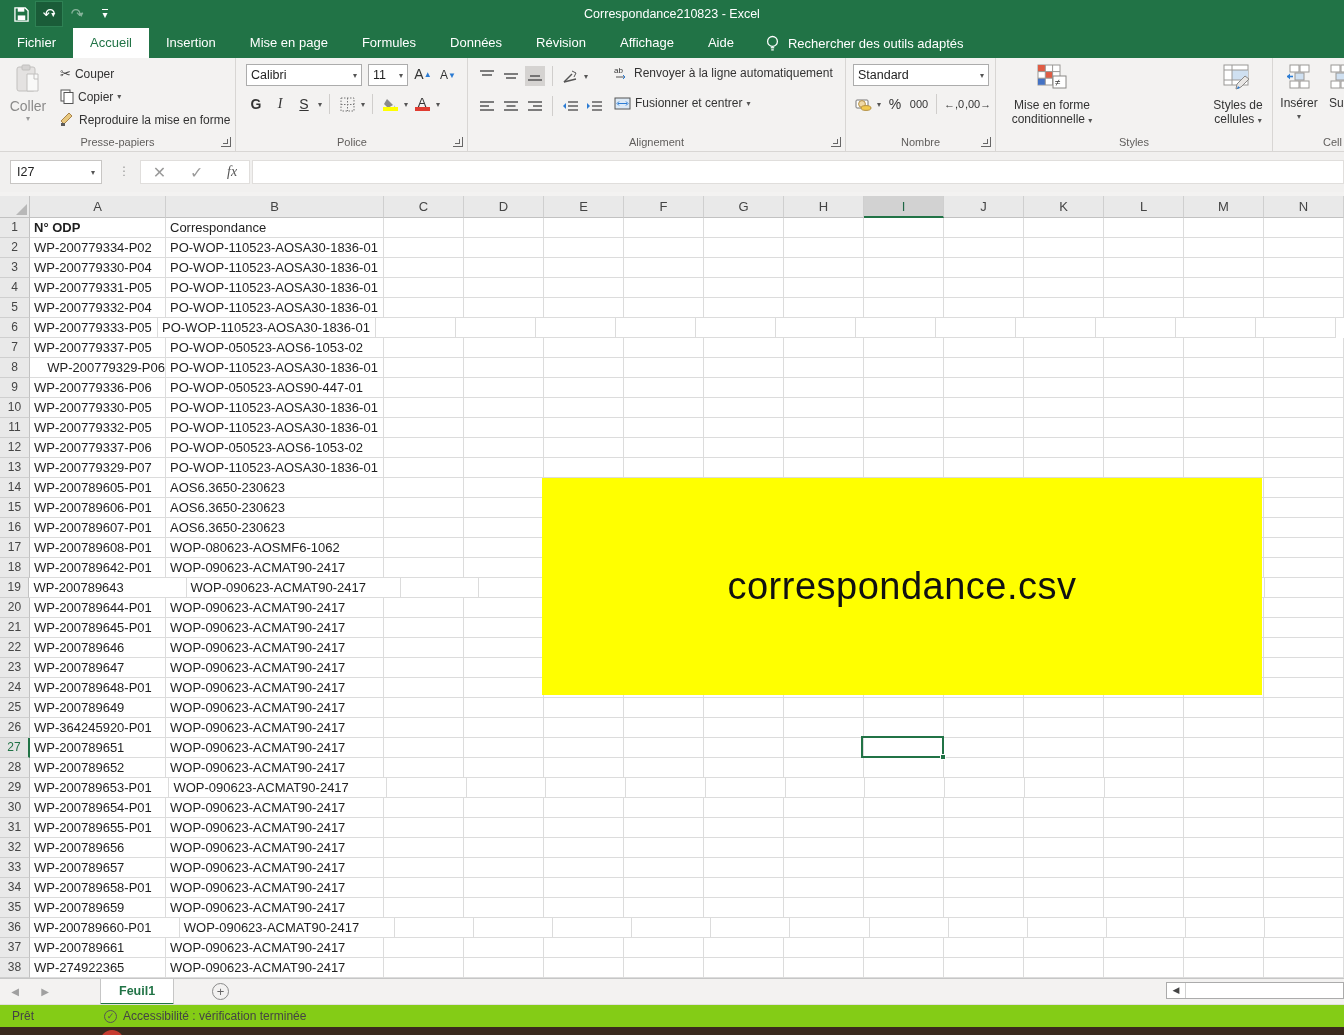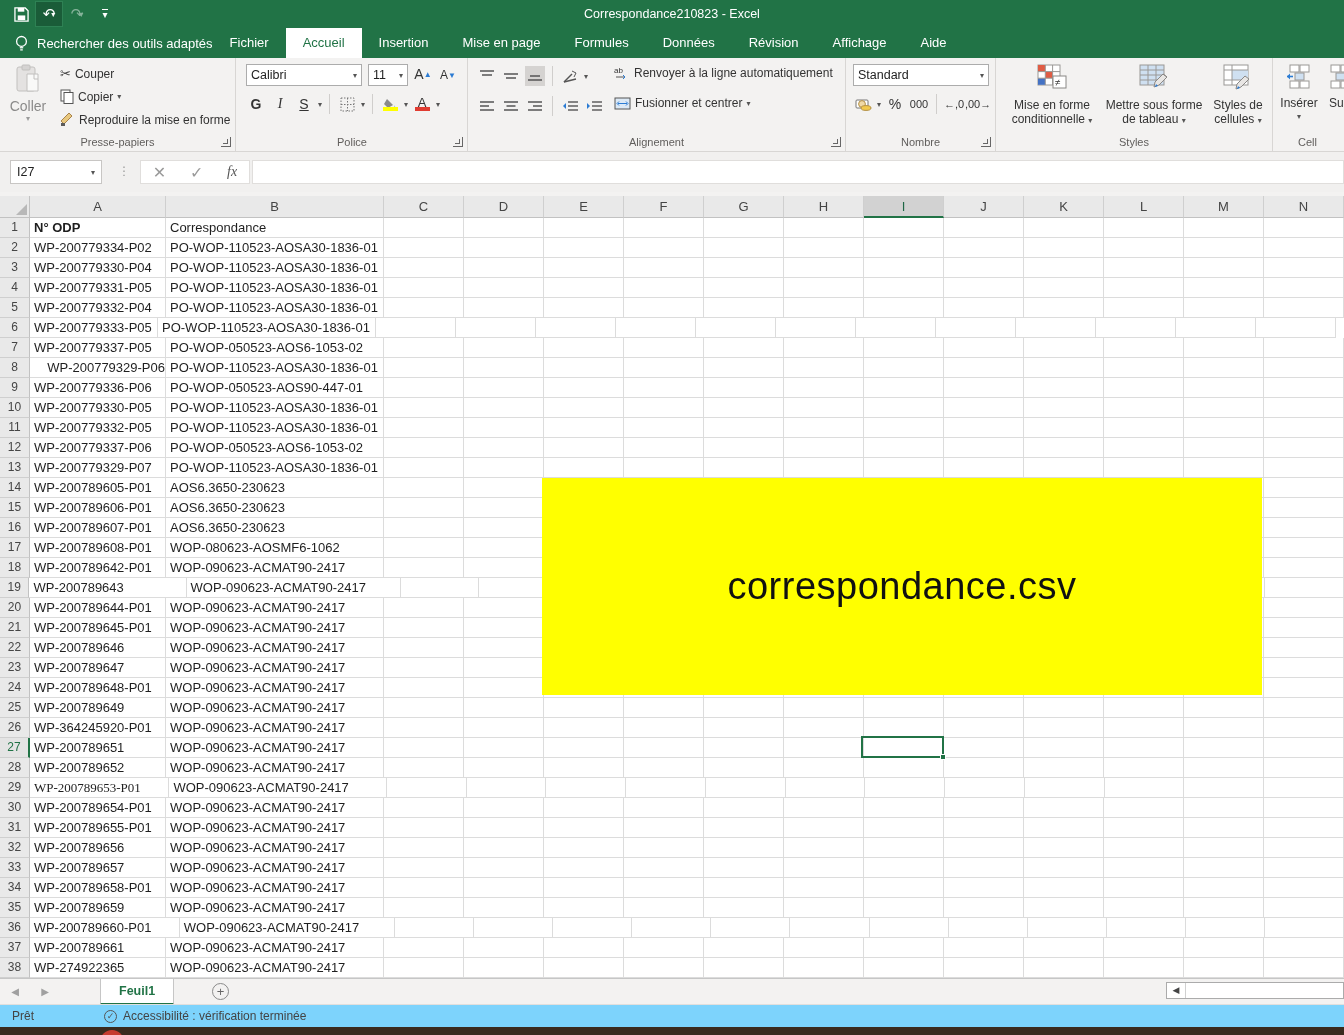--- a/index.html
+++ b/index.html
@@ -73,21 +73,21 @@
   
   #sheetbar { left:0; top:978px; width:1344px; height:26px; background:#f3f2f1; border-top:1px solid #c6c6c6; display:flex; align-items:center; }
   .nav-arrow { color:#a0a0a0; font-size:10px; width:30px; text-align:center; }
   #sheet-tab { height:26px; background:#fff; border-left:1px solid #c6c6c6; border-right:1px solid #c6c6c6; border-bottom:2px solid #217346; color:#217346; font-weight:bold; font-size:12.5px; padding:0 18px; line-height:24px; margin-left:40px; }
   .add-sheet { width:17px; height:17px; border:1px solid #8a8a8a; border-radius:50%; color:#666; font-size:13px; line-height:15px; text-align:center; margin-left:38px; }
   .sb-dots { color:#9a9a9a; font-size:11px; margin-left:950px; letter-spacing:2px; }
   #hscroll { position:absolute; left:1166px; top:982px; width:178px; height:17px; border:1px solid #ababab; background:#fff; display:flex; }
   #hscroll .sc-btn { width:19px; height:100%; border-right:1px solid #d0d0d0; font-size:9px; color:#444; text-align:center; line-height:15px; }
 
   
-  #statusbar { left:0; top:1004px; width:1344px; height:23px; background:#7dd3fc; border-top:1px solid #e1dfdd; display:flex; align-items:center; font-size:12px; color:#444; }
+  #statusbar { left:0; top:1004px; width:1344px; height:23px; background:#84cc16; border-top:1px solid #e1dfdd; display:flex; align-items:center; font-size:12px; color:#444; }
   #status-ready { margin-left:12px; }
   #accessibility { margin-left:70px; display:flex; align-items:center; gap:6px; }
   .acc-ic { width:13px; height:13px; border:1.4px solid #555; border-radius:50%; font-size:9px; line-height:11px; text-align:center; color:#555; }
 
   
   #bottombar { left:0; top:1027px; width:1344px; height:8px; background:#3a2a1e; overflow:hidden; }
   #bottombar .red-dot { position:absolute; left:100px; top:3px; width:24px; height:24px; border-radius:50%; background:#c63b2f; }
 </style>
 </head>
 <body>
@@ -110,39 +110,39 @@
       <span>↷</span>
         <span class="qat-caret">▾</span>
     </div>
     <div class="qat-btn">
       <span class="qat-more">▾</span>
     </div>
   </div>
 </div>
 
 <div id="tabrow" class="abs">
-  <div id="search-area">
-    <svg width="15" height="17" viewBox="0 0 14 16">
-        <circle cx="7" cy="6" r="4.6" fill="none" stroke="#fff" stroke-width="1.2"></circle>
-        <line x1="5.4" y1="12" x2="8.6" y2="12" stroke="#fff" stroke-width="1.2"></line>
-        <line x1="5.8" y1="14" x2="8.2" y2="14" stroke="#fff" stroke-width="1.2"></line>
-      </svg>
-    <span>Rechercher des outils adaptés</span>
-  </div>
   <div id="ribbon-tabs" style="display:flex;">
       <div class="rtab">Fichier</div>
       <div class="rtab active">Accueil</div>
       <div class="rtab">Insertion</div>
       <div class="rtab">Mise en page</div>
       <div class="rtab">Formules</div>
       <div class="rtab">Données</div>
       <div class="rtab">Révision</div>
       <div class="rtab">Affichage</div>
       <div class="rtab">Aide</div>
     </div>
+  <div id="search-area">
+    <svg width="15" height="17" viewBox="0 0 14 16">
+        <circle cx="7" cy="6" r="4.6" fill="none" stroke="#fff" stroke-width="1.2"></circle>
+        <line x1="5.4" y1="12" x2="8.6" y2="12" stroke="#fff" stroke-width="1.2"></line>
+        <line x1="5.8" y1="14" x2="8.2" y2="14" stroke="#fff" stroke-width="1.2"></line>
+      </svg>
+    <span>Rechercher des outils adaptés</span>
+  </div>
 </div>
 
 <div id="ribbon" class="abs">
 
   <div class="rgroup" style="left:0;width:236px;">
     <div class="abs" style="left:8px;top:6px;width:40px;text-align:center;opacity:.55;">
       <svg width="26" height="30" viewBox="0 0 26 30">
           <rect x="2" y="3" width="18" height="24" rx="2" fill="#d8d6d4" stroke="#9a9896"></rect>
           <rect x="7" y="1" width="8" height="5" rx="1" fill="#bdbbb9" stroke="#9a9896"></rect>
           <path d="M12 10h11v17H12z" fill="#fff" stroke="#9a9896"></path>
@@ -368,37 +368,20 @@
             <line x1="15.6" y1="1" x2="15.6" y2="21"></line>
             <line x1="1" y1="7.6" x2="23" y2="7.6"></line>
             <line x1="1" y1="14.2" x2="23" y2="14.2"></line>
           </g>
           <rect x="16" y="12" width="13" height="12" fill="#fff" stroke="#8a8886"></rect>
           <text x="18" y="22" font-size="10" fill="#333">≠</text>
         </svg>
       <div>Mise en forme</div>
       <div><span>conditionnelle</span> <span class="caret">▾</span></div>
     </div>
-    <div class="bigbtn" style="left:106px;top:6px;width:104px;">
-      <svg class="bb-ic" width="30" height="28" viewBox="0 0 30 28">
-          <rect x="1" y="1" width="24" height="20" fill="#cfe0f1" stroke="#9a9896"></rect>
-          <g stroke="#9a9896">
-            <line x1="1" y1="6" x2="25" y2="6"></line>
-            <line x1="1" y1="11" x2="25" y2="11"></line>
-            <line x1="1" y1="16" x2="25" y2="16"></line>
-            <line x1="9" y1="1" x2="9" y2="21"></line>
-            <line x1="17" y1="1" x2="17" y2="21"></line>
-          </g>
-          <path d="M16 18l8-8 4 3-8 8-5 2z" fill="#e8e6e4" stroke="#8a8886"></path>
-          <path d="M24 10l4 3" stroke="#8a8886"></path>
-          <path d="M16 23l3-1-2-2z" fill="#2b7bd3"></path>
-        </svg>
-      <div>Mettre sous forme</div>
-      <div><span>de tableau</span> <span class="caret">▾</span></div>
-    </div>
     <div class="bigbtn" style="left:212px;top:6px;width:60px;">
       <svg class="bb-ic" width="30" height="28" viewBox="0 0 30 28">
           <rect x="1" y="1" width="24" height="20" fill="#fff" stroke="#9a9896"></rect>
           <rect x="9" y="6" width="16" height="10" fill="#cfe0f1"></rect>
           <g stroke="#9a9896" fill="none">
             <line x1="1" y1="6" x2="25" y2="6"></line>
             <line x1="1" y1="16" x2="25" y2="16"></line>
             <line x1="9" y1="1" x2="9" y2="21"></line>
           </g>
           <path d="M14 20l8-8 4 3-8 8-5 2z" fill="#e8e6e4" stroke="#8a8886"></path>
@@ -431,21 +414,21 @@
           <g fill="#fff" stroke="#9a9896">
             <rect x="1" y="1" width="9" height="7"></rect>
             <rect x="11" y="1" width="9" height="7"></rect>
             <rect x="1" y="17" width="9" height="7"></rect>
             <rect x="11" y="17" width="9" height="7"></rect>
             <rect x="6" y="9" width="9" height="7" fill="#cfe0f1"></rect>
           </g>
         </svg>
       <div>Supp</div>
     </div>
-    <div class="grp-label" style="padding-right:2px;">Cell</div>
+    <div class="grp-label" style="text-align:right;padding-right:2px;">Cell</div>
   </div>
 </div>
 
 <div id="formulabar" class="abs">
   <div id="namebox">
     <span>I27</span>
     <span class="caret">▾</span>
   </div>
   <div class="fb-dots">⋮</div>
   <div class="fb-btns">
@@ -946,21 +929,21 @@
         <div class="gcell" style="width: 80px;"></div>
         <div class="gcell" style="width: 80px;"></div>
         <div class="gcell" style="width: 80px;"></div>
         <div class="gcell" style="width: 80px;"></div>
         <div class="gcell" style="width: 80px;"></div>
         <div class="gcell" style="width: 80px;"></div>
         <div class="gcell" style="width: 80px;"></div>
       </div>
       <div class="grow">
         <div class="rowhead">29</div>
-        <div class="gcell" style="width: 140px; font-family: Liberation Serif, serif;">WP-200789653-P01</div>
+        <div class="gcell" style="width: 140px;">WP-200789653-P01</div>
         <div class="gcell" style="width: 218px;">WOP-090623-ACMAT90-2417</div>
         <div class="gcell" style="width: 80px;"></div>
         <div class="gcell" style="width: 80px;"></div>
         <div class="gcell" style="width: 80px;"></div>
         <div class="gcell" style="width: 80px;"></div>
         <div class="gcell" style="width: 80px;"></div>
         <div class="gcell" style="width: 80px;"></div>
         <div class="gcell" style="width: 80px;"></div>
         <div class="gcell" style="width: 80px;"></div>
         <div class="gcell" style="width: 80px;"></div>

